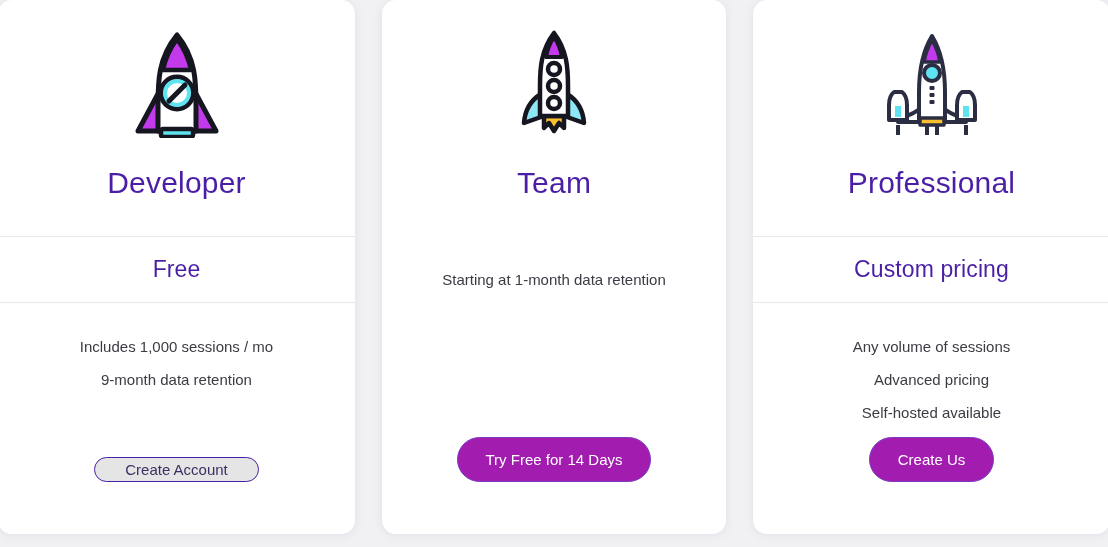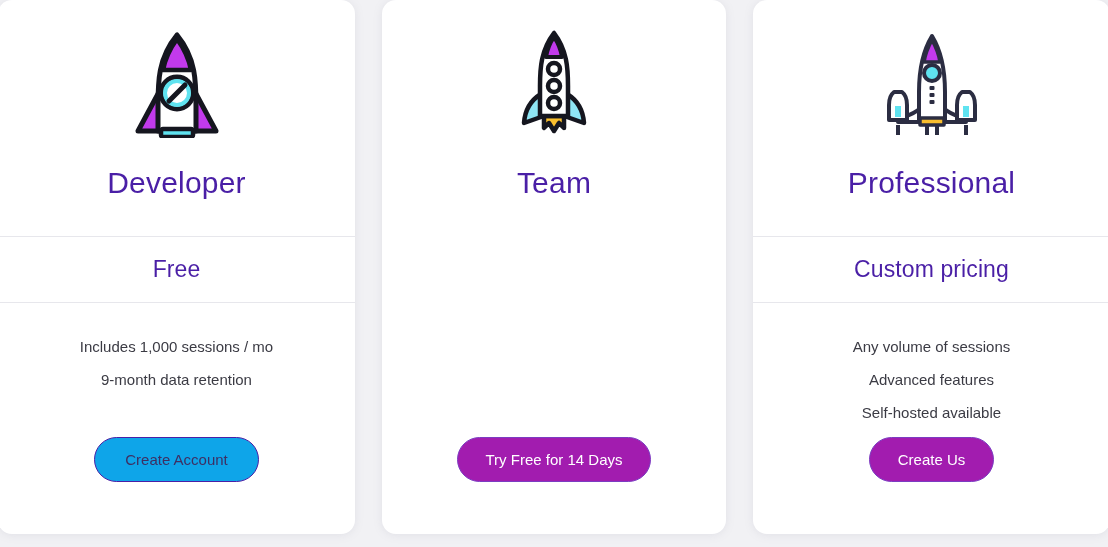--- a/index.html
+++ b/index.html
@@ -98,24 +98,24 @@
   }
   .cta-button {
     font-family:"Liberation Sans", sans-serif;
     font-size:15px;
     border-radius:999px;
     cursor:pointer;
     line-height:1;
     white-space:nowrap;
   }
   .cta-outline {
-    background:#0ea5e9;
+    background:#e5e5e5;
     border:1.6px solid #4a1fa6;
     color:#3e2f63;
-    padding:14px 30px;
+    padding:4px 30px;
   }
   .cta-filled {
     background:#a21caf;
     border:1.6px solid #7c3cc2;
     color:#ffffff;
     padding:14px 28px;
   }
 </style>
 </head>
 <body>
@@ -178,20 +178,21 @@
         <circle cx="39" cy="41" r="6" fill="#ffffff" stroke="#15161f" stroke-width="4.5"></circle>
         <circle cx="39" cy="58" r="6" fill="#ffffff" stroke="#15161f" stroke-width="4.5"></circle>
         <circle cx="39" cy="75" r="6" fill="#ffffff" stroke="#15161f" stroke-width="4.5"></circle>
       </svg>
     </div>
 
     <div class="plan-name">Team</div>
 
 
     <div class="feature-list">
+      <div class="feature-item">Starting at 1-month data retention</div>
     </div>
 
     <div class="cta-zone">
       <button class="cta-button cta-filled">Try Free for 14 Days</button>
     </div>
   </div>
 
   <div class="plan-card card-professional">
 
     <div class="icon-zone">
@@ -225,21 +226,21 @@
     </div>
 
     <div class="plan-name">Professional</div>
 
     <div class="price-band">
       <span class="price-text">Custom pricing</span>
     </div>
 
     <div class="feature-list">
       <div class="feature-item">Any volume of sessions</div>
-      <div class="feature-item">Advanced features</div>
+      <div class="feature-item">Advanced pricing</div>
       <div class="feature-item">Self-hosted available</div>
     </div>
 
     <div class="cta-zone">
       <button class="cta-button cta-filled">Create Us</button>
     </div>
   </div>
 
 </div>
 

